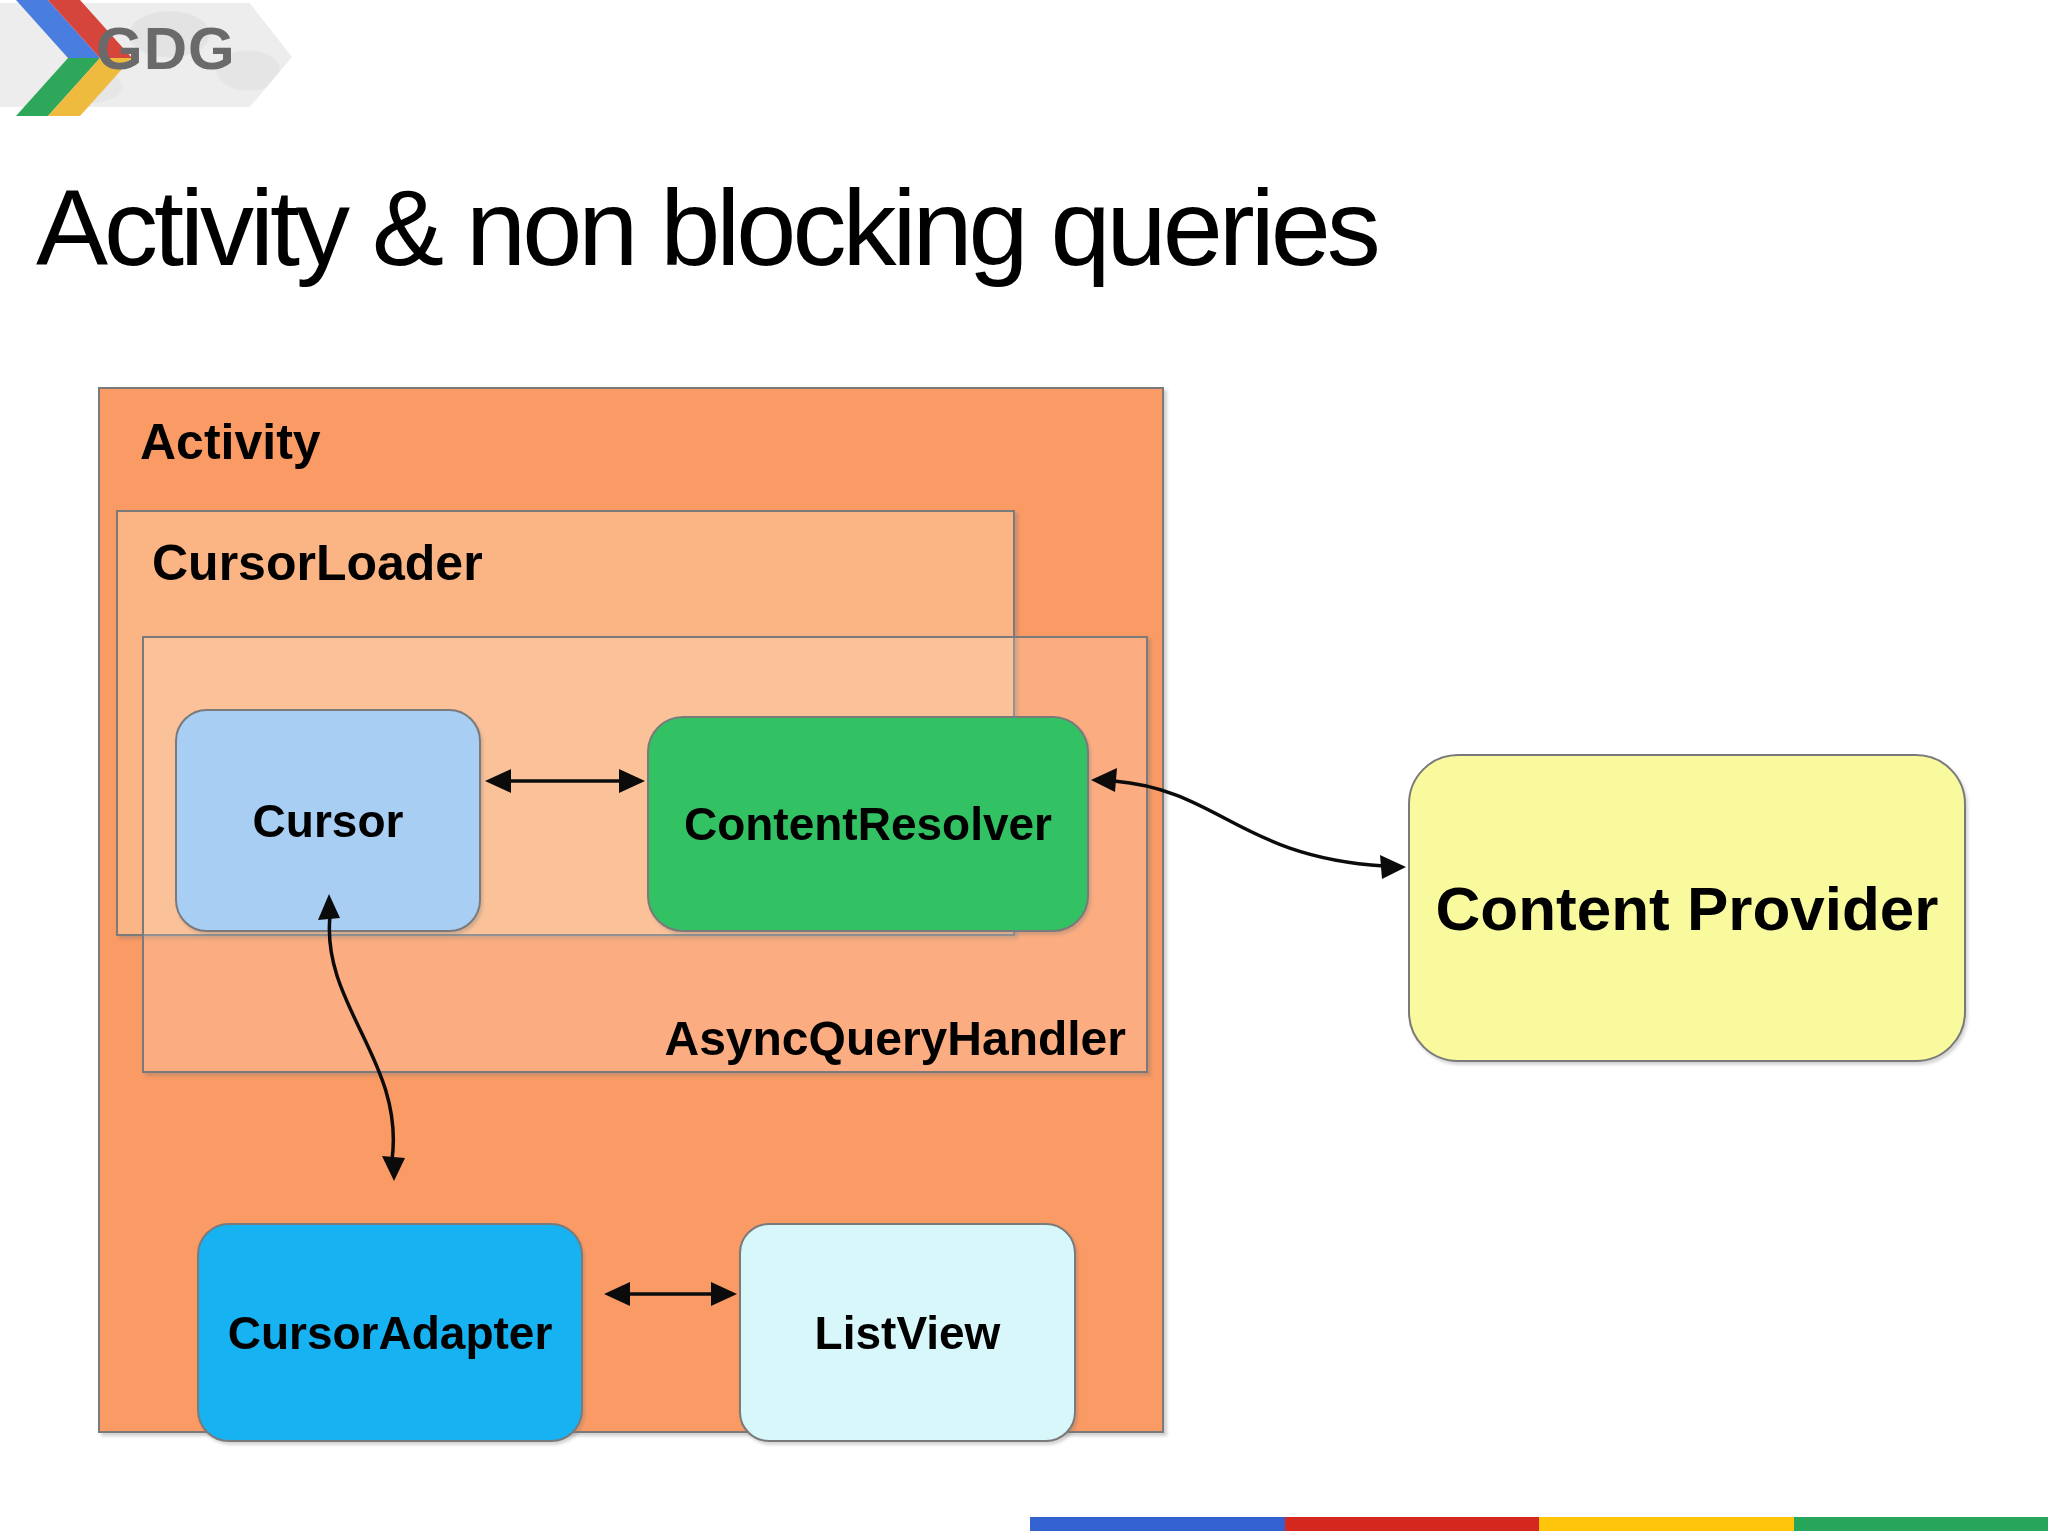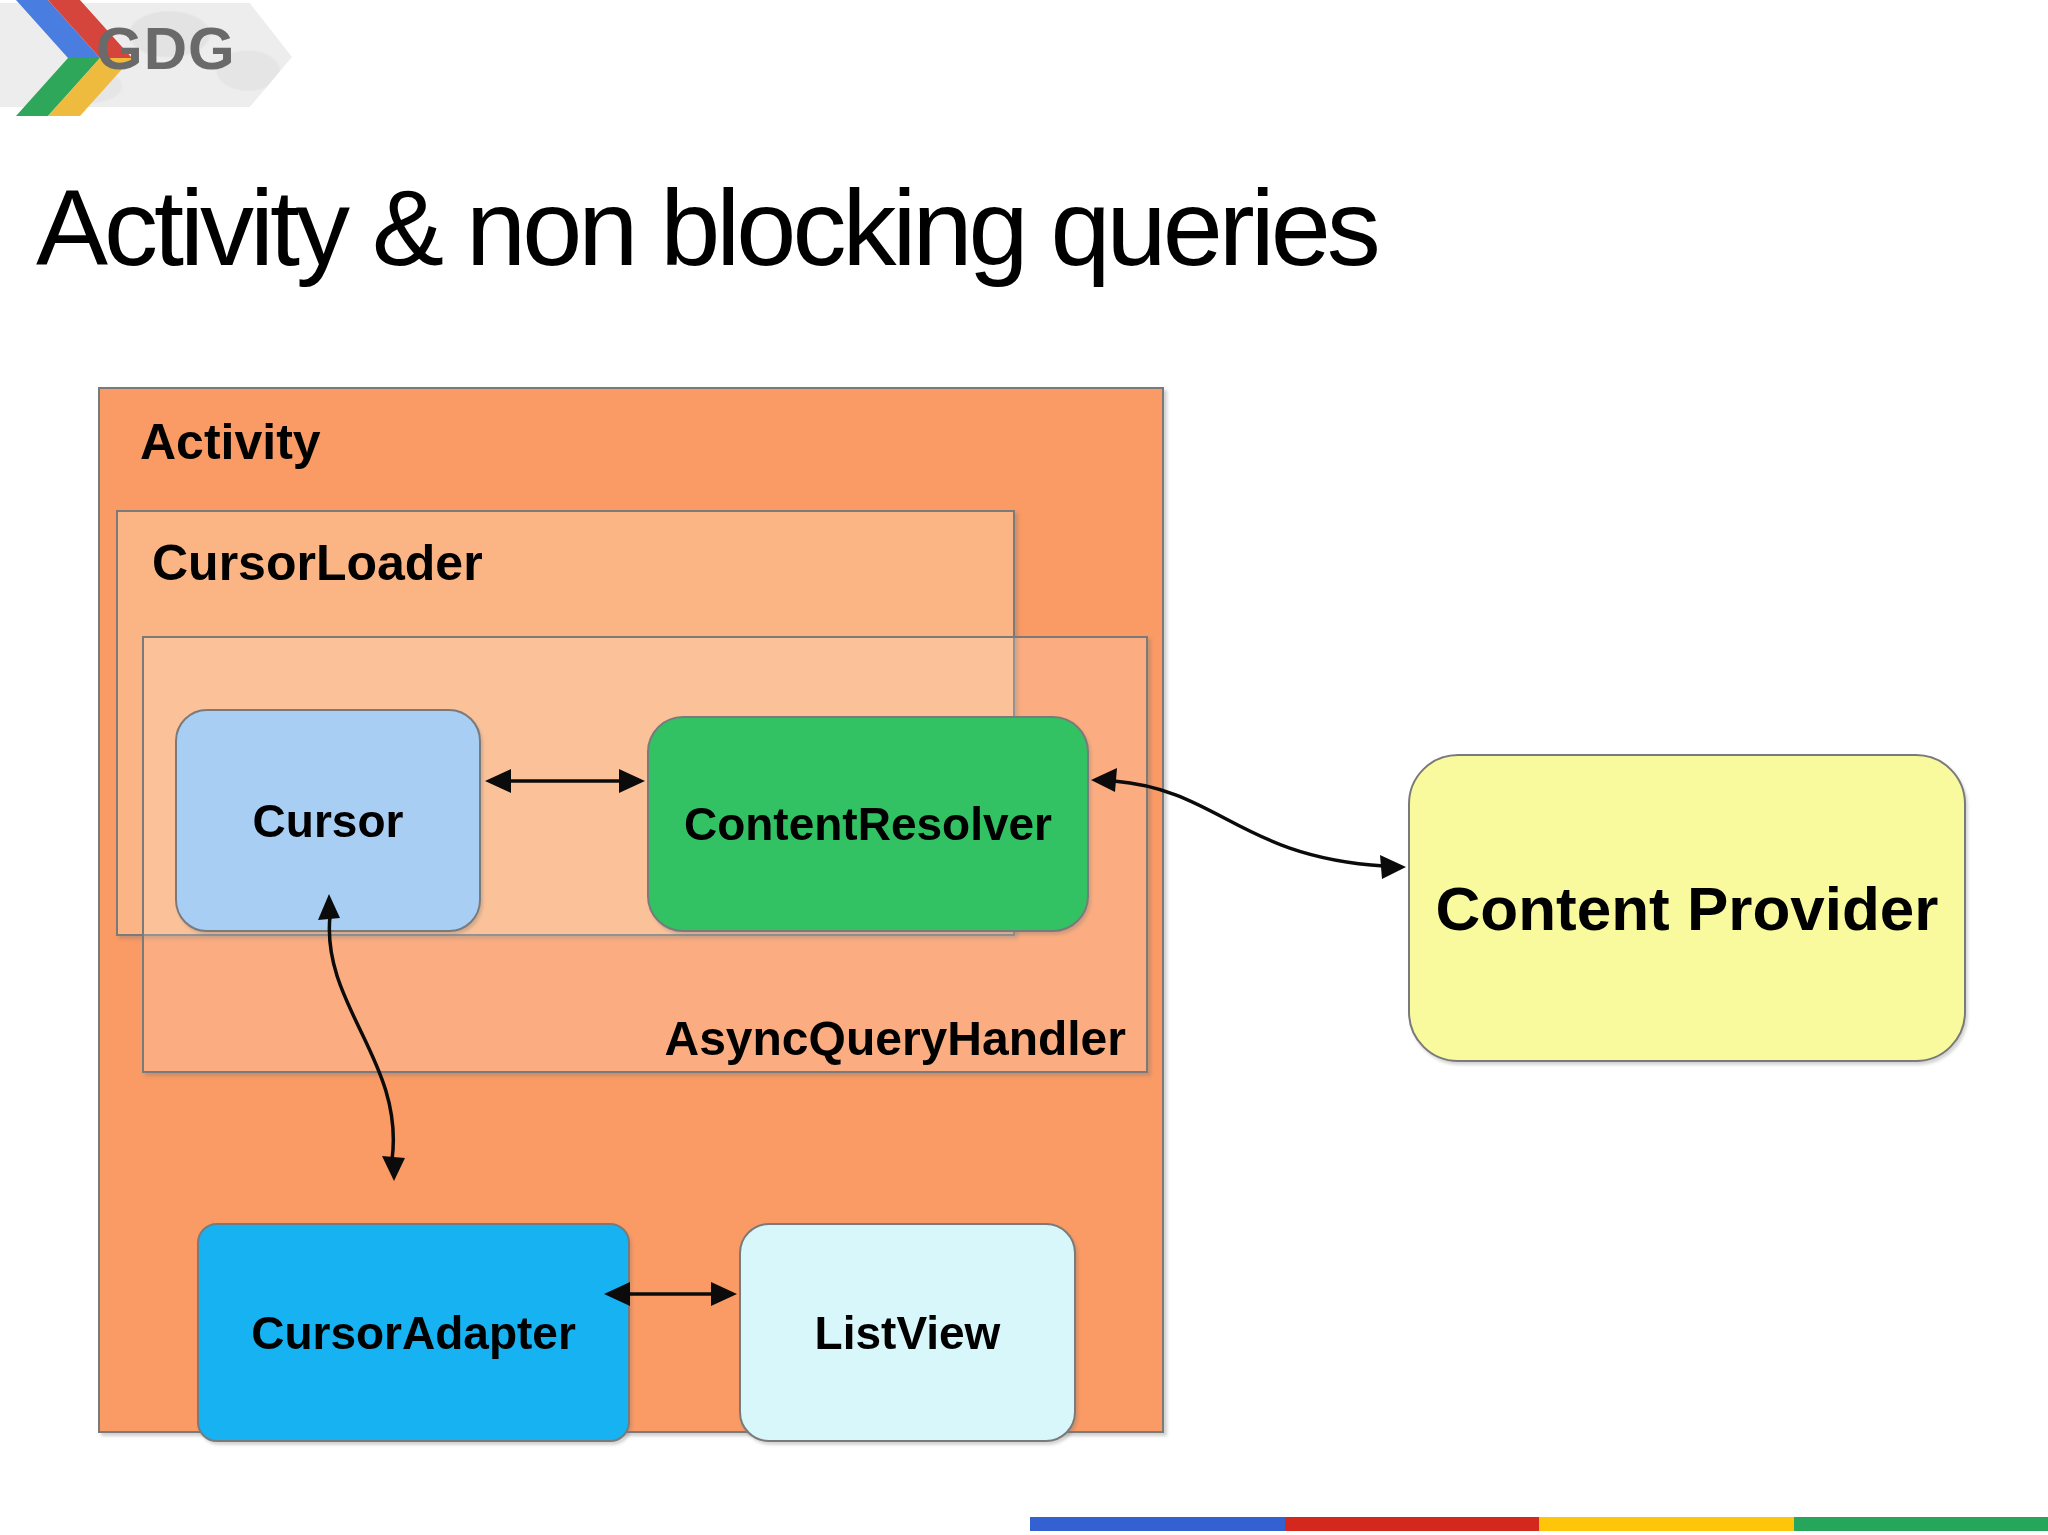--- a/index.html
+++ b/index.html
@@ -89,21 +89,21 @@
   .node{
     position:absolute;border:2px solid var(--box-border);
     display:flex;align-items:center;justify-content:center;
     font-weight:bold;color:var(--label-text);font-size:46px;
     z-index:4;box-shadow:2px 3px 3px rgba(120,120,120,0.3);
     white-space:nowrap;
     margin-top:40px;
   }
   .cursor-node{left:175px;top:669px;width:306px;height:223px;border-radius:32px;background:var(--cursor-fill);}
   .content-resolver-node{left:647px;top:676px;width:442px;height:216px;border-radius:36px;background:var(--content-resolver-fill);}
-  .cursor-adapter-node{left:197px;top:1183px;width:433px;height:219px;border-radius:20px;background:var(--cursor-adapter-fill);}
+  .cursor-adapter-node{left:197px;top:1183px;width:386px;height:219px;border-radius:32px;background:var(--cursor-adapter-fill);}
   .list-view-node{left:739px;top:1183px;width:337px;height:219px;border-radius:30px;background:var(--list-view-fill);text-align:right;}
   .content-provider-node{left:1408px;top:714px;width:558px;height:308px;border-radius:50px;background:var(--content-provider-fill);font-size:62px;}
   
   .arrows-layer{
     position:absolute;left:0;top:0;width:2048px;height:1535px;
     z-index:8;pointer-events:none;
   }
   .arrow-line{stroke:var(--arrow);stroke-width:3.5;fill:none;}
   .arrow-head{fill:var(--arrow);stroke:none;}
   

